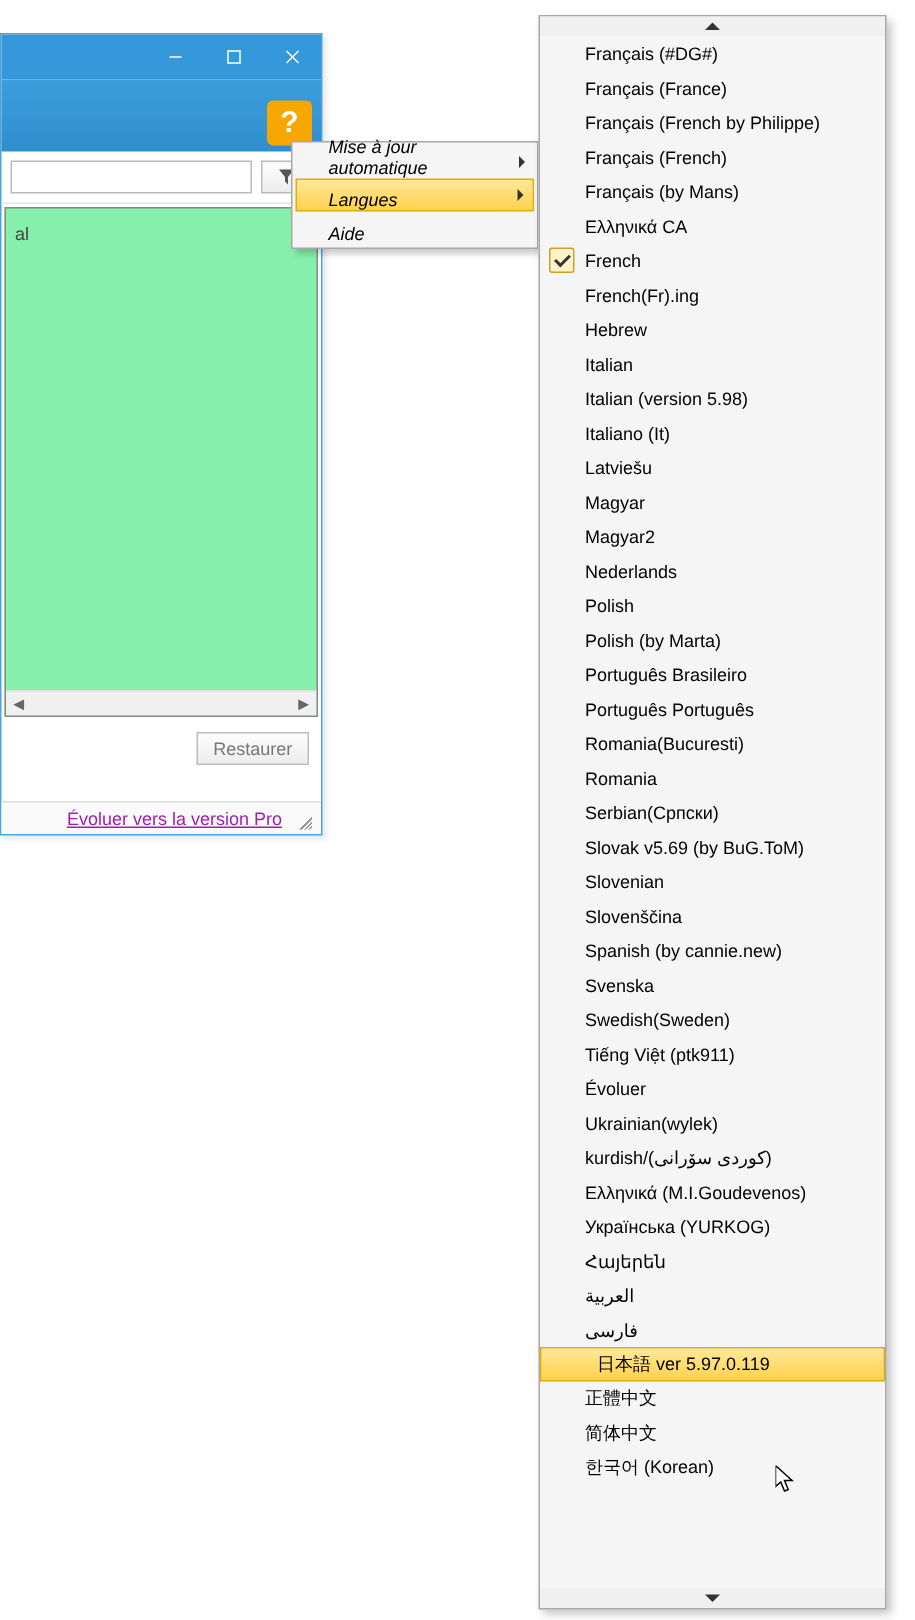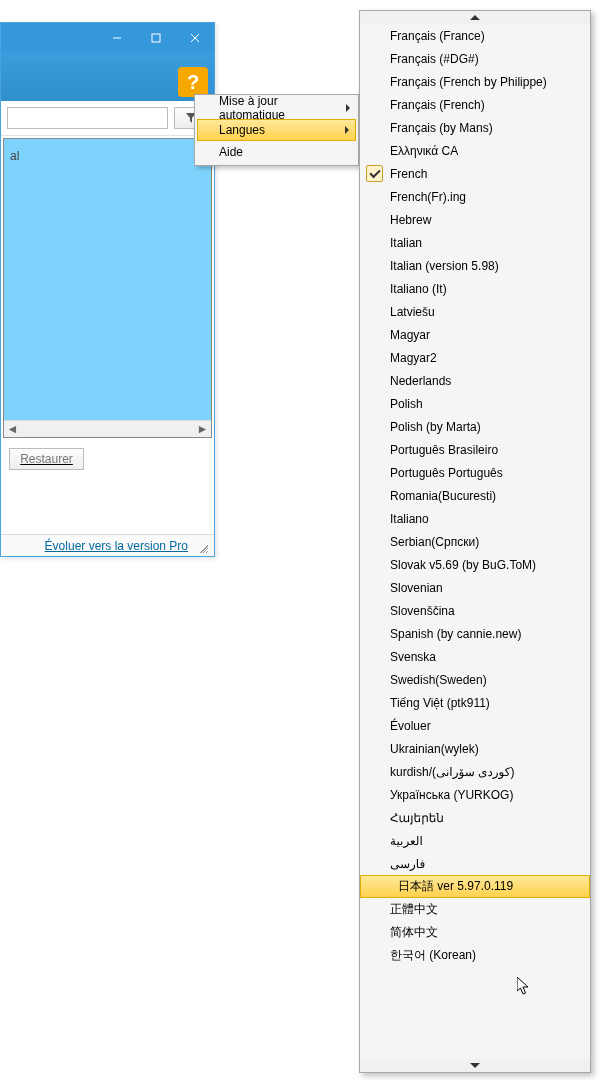--- a/index.html
+++ b/index.html
@@ -87,23 +87,23 @@
       height: 22px;
       border: 1px solid #bbb;
       background: linear-gradient(#fdfdfd, #ededed);
       display: flex;
       align-items: center;
       justify-content: center;
     }
 
     .content-area {
       position: relative;
-      height: 300px;
+      height: 340px;
       padding: 6px;
-      background: #7dd3fc;
+      background: #86efac;
       border: 1px solid #888;
       margin: 2px;
       overflow: hidden;
     }
     .content-label {
       color: #444;
       padding: 4px 0;
     }
     .scrollbar-h {
       position: absolute;
@@ -117,21 +117,21 @@
     .scrollbar-h .arrow {
       width: 17px; height: 17px;
       display: flex; align-items: center; justify-content: center;
       color: #666;
     }
     .scrollbar-h .track { flex: 1; }
 
     .button-row {
       padding: 8px;
       display: flex;
-      text-decoration: underline;
+      justify-content: flex-end;
     }
     .std-btn {
       height: 22px;
       min-width: 75px;
       border: 1px solid #bbb;
       background: linear-gradient(#fdfdfd, #ededed);
       color: #777;
       padding: 0 10px;
       cursor: default;
     }
@@ -142,21 +142,21 @@
       left: 0; right: 0;
       height: 22px;
       border-top: 1px solid #dcdcdc;
       display: flex;
       align-items: center;
       justify-content: flex-end;
       padding: 0 6px;
       background: #fafafa;
     }
     .statusbar a {
-      color: #0369a1;
+      color: #a21caf;
       text-decoration: underline;
       cursor: pointer;
     }
     .grip {
       width: 14px; height: 14px;
       margin-left: 6px;
       background:
         linear-gradient(135deg, transparent 70%, #999 70%, #999 75%, transparent 75%,
                         transparent 80%, #999 80%, #999 85%, transparent 85%,
                         transparent 90%, #999 90%, #999 95%, transparent 95%);
@@ -169,24 +169,25 @@
       top: 94px;
       width: 165px;
       background: #f5f5f5;
       border: 1px solid #a8a8a8;
       box-shadow: 3px 3px 4px rgba(0,0,0,.2);
       padding: 2px;
     }
     .ctx-item {
       height: 22px;
       display: flex;
-      align-items: center;
+      align-items: flex-end;
       padding: 0 20px 0 22px;
       position: relative;
       cursor: default;
+      font-style: italic;
     }
     .ctx-item.hover {
       background: linear-gradient(#ffe89a, #ffd24d);
       border: 1px solid #e0b000;
       padding: 0 19px 0 21px;
     }
     .ctx-item .arrow-r {
       position: absolute;
       right: 6px;
       top: 50%;
@@ -346,24 +347,24 @@
       <span>Aide</span>
     </div>
   </div>
 
 <div class="lang-menu">
   <div class="lang-scroll-btn">
     <div class="tri-up"></div>
   </div>
   <div class="lang-list" id="lang-list">
       <div class="lang-item">
+        <span>Français (#DG#)</span>
+      </div>
+      <div class="lang-item">
         <span>Français (France)</span>
-      </div>
-      <div class="lang-item">
-        <span>Français (#DG#)</span>
       </div>
       <div class="lang-item">
         <span>Français (French by Philippe)</span>
       </div>
       <div class="lang-item">
         <span>Français (French)</span>
       </div>
       <div class="lang-item">
         <span>Français (by Mans)</span>
       </div>
@@ -410,21 +411,21 @@
       <div class="lang-item">
         <span>Português Brasileiro</span>
       </div>
       <div class="lang-item">
         <span>Português Português</span>
       </div>
       <div class="lang-item">
         <span>Romania(Bucuresti)</span>
       </div>
       <div class="lang-item">
-        <span>Italiano</span>
+        <span>Romania</span>
       </div>
       <div class="lang-item">
         <span>Serbian(Српски)</span>
       </div>
       <div class="lang-item">
         <span>Slovak v5.69 (by BuG.ToM)</span>
       </div>
       <div class="lang-item">
         <span>Slovenian</span>
       </div>
@@ -444,20 +445,23 @@
         <span>Tiếng Việt (ptk911)</span>
       </div>
       <div class="lang-item">
         <span>Évoluer</span>
       </div>
       <div class="lang-item">
         <span>Ukrainian(wylek)</span>
       </div>
       <div class="lang-item">
         <span>kurdish/(کوردی سۆرانی)</span>
+      </div>
+      <div class="lang-item">
+        <span>Ελληνικά (M.I.Goudevenos)</span>
       </div>
       <div class="lang-item">
         <span>Українська (YURKOG)</span>
       </div>
       <div class="lang-item">
         <span>Հայերեն</span>
       </div>
       <div class="lang-item">
         <span>العربية</span>
       </div>

